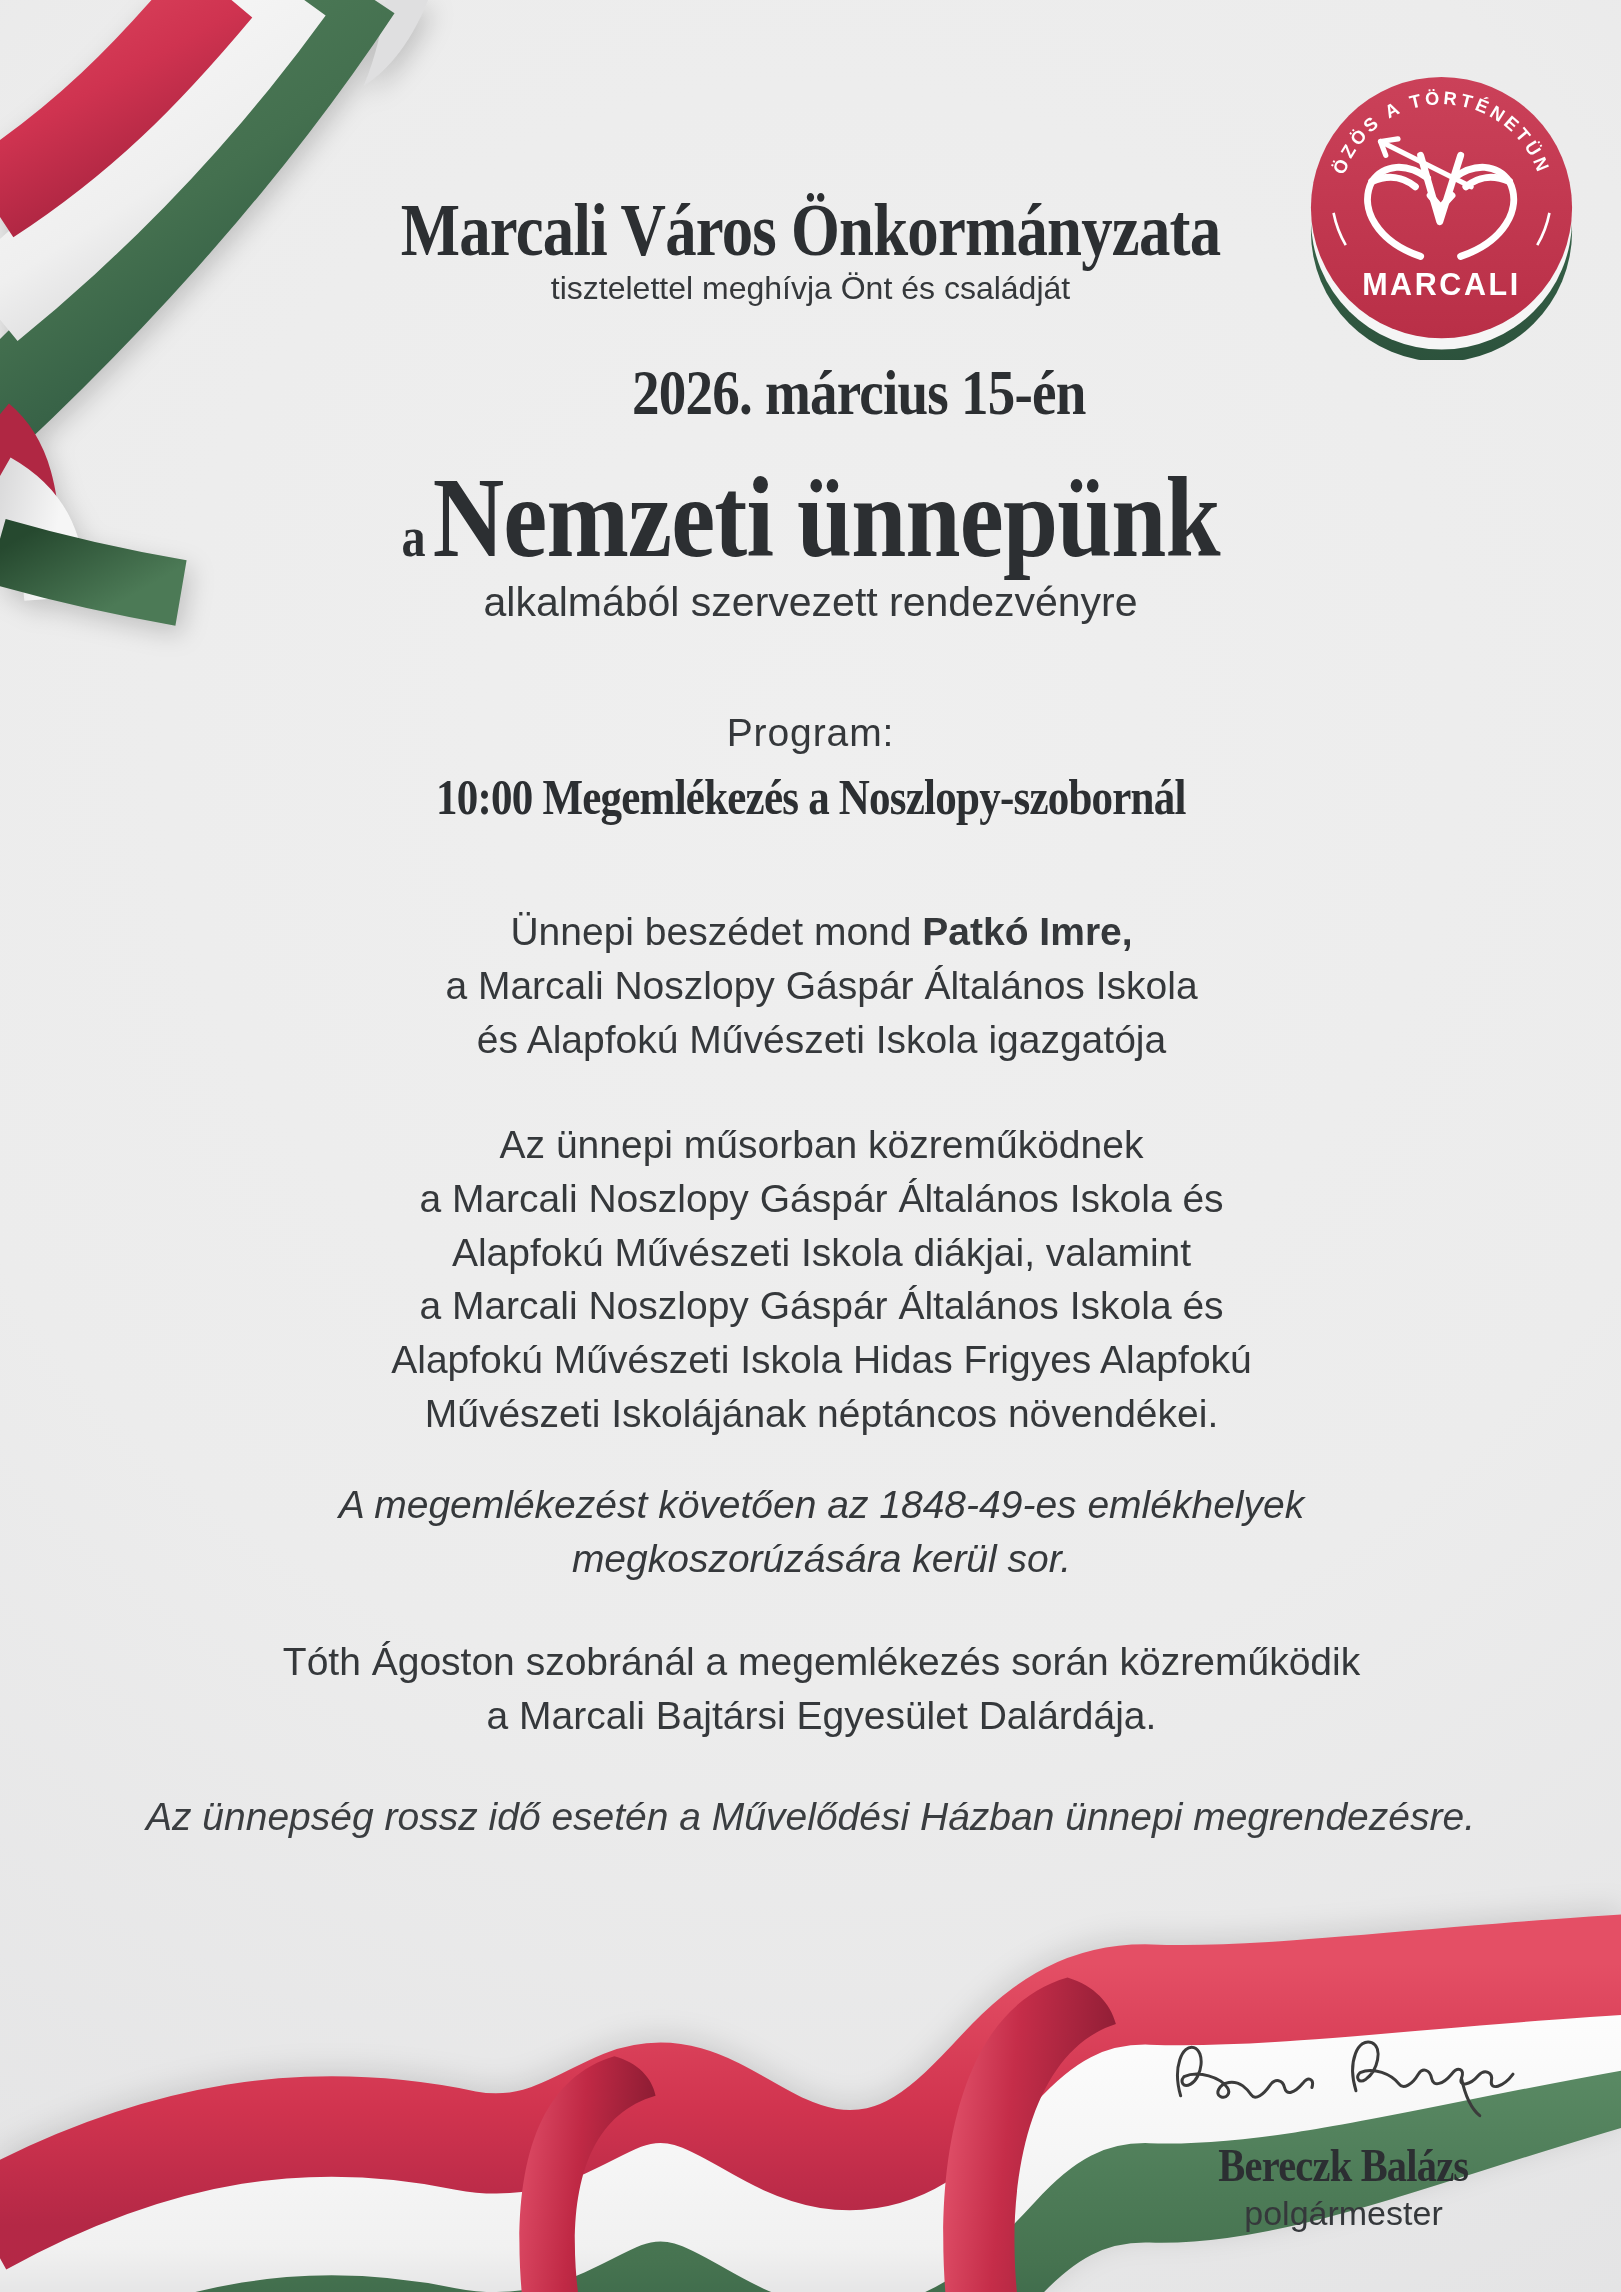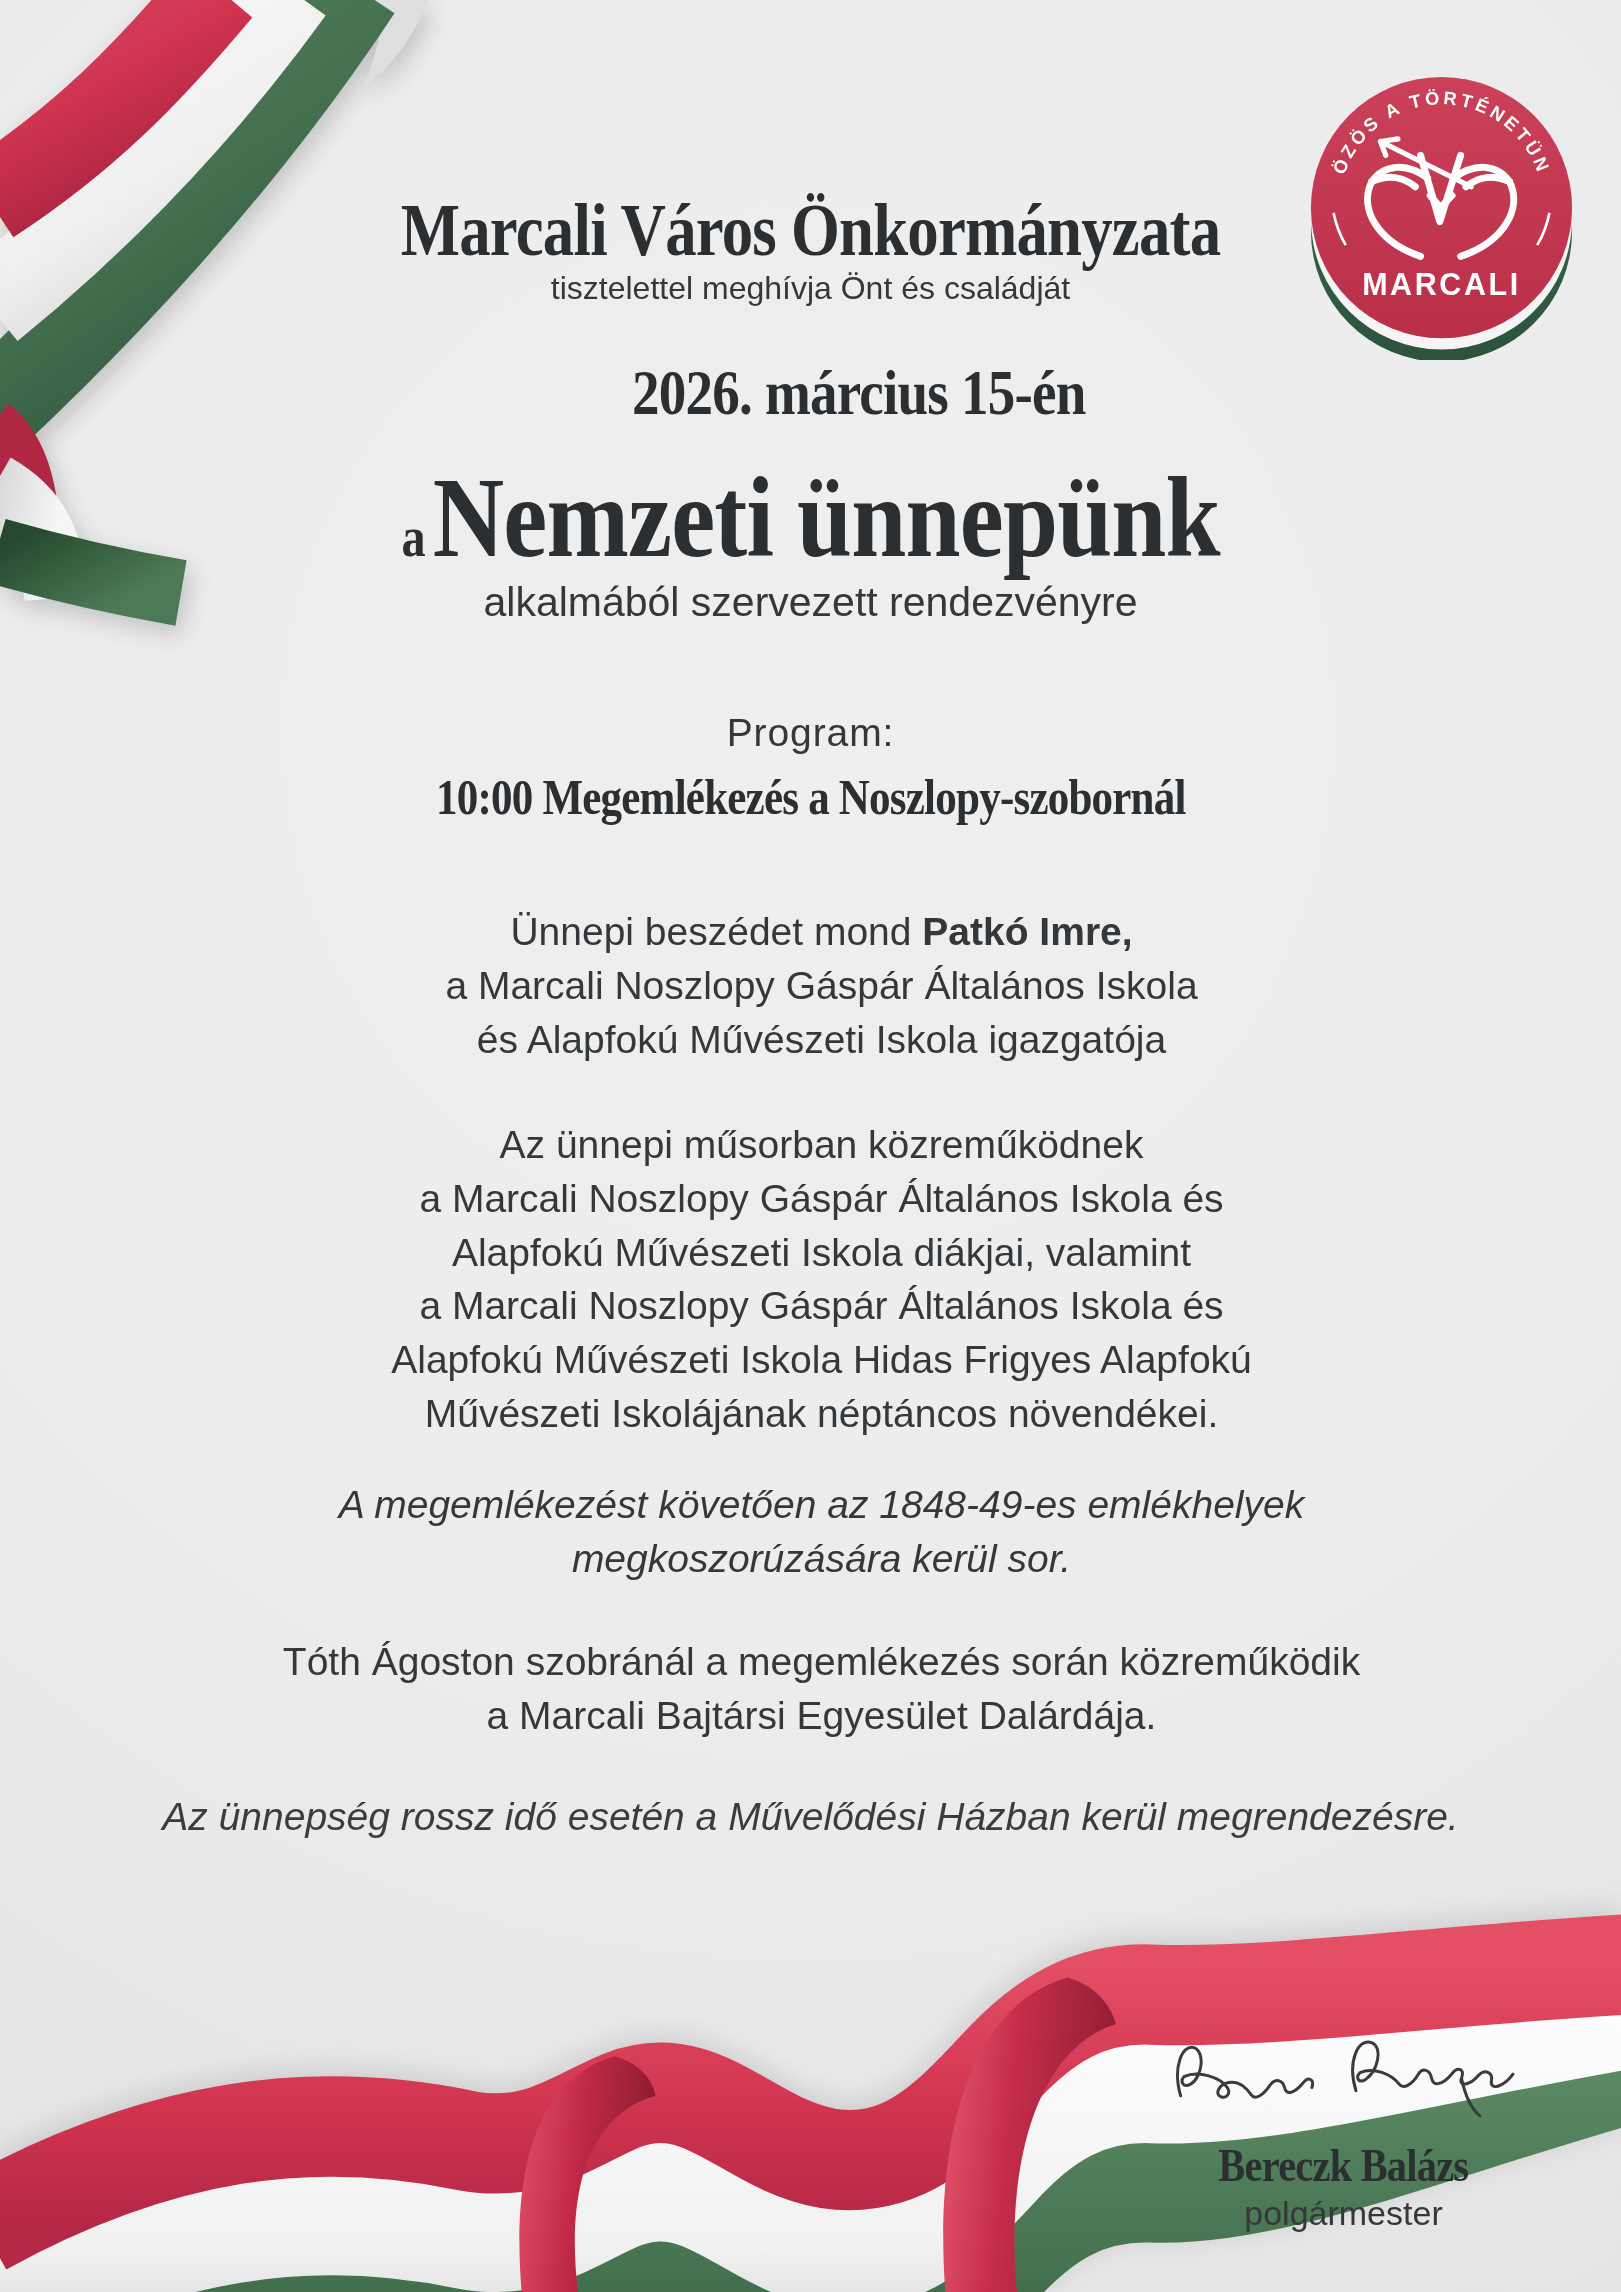--- a/index.html
+++ b/index.html
@@ -139,21 +139,21 @@
   <div class="abs p2 body-par sans preline">Az ünnepi műsorban közreműködnek
 a Marcali Noszlopy Gáspár Általános Iskola és
 Alapfokú Művészeti Iskola diákjai, valamint
 a Marcali Noszlopy Gáspár Általános Iskola és
 Alapfokú Művészeti Iskola Hidas Frigyes Alapfokú
 Művészeti Iskolájának néptáncos növendékei.</div>
   <div class="abs p3 body-par sans preline">A megemlékezést követően az 1848-49-es emlékhelyek
 megkoszorúzására kerül sor.</div>
   <div class="abs p4 body-par sans preline">Tóth Ágoston szobránál a megemlékezés során közreműködik
 a Marcali Bajtársi Egyesület Dalárdája.</div>
-  <div class="abs note">Az ünnepség rossz idő esetén a Művelődési Házban kerül megrendezésre.</div>
+  <div class="abs note">Az ünnepség rossz idő esetén a Művelődési Házban ünnepi megrendezésre.</div>
 
   <svg class="ribbon ribbon-b" viewBox="0 0 1810 560" xmlns="http://www.w3.org/2000/svg" aria-hidden="true">
     <defs>
       <linearGradient id="bRed" x1="0" y1="0" x2="0" y2="1">
         <stop offset="0" stop-color="#e44f65"></stop>
           <stop offset="0.55" stop-color="#d1344f"></stop>
           <stop offset="1" stop-color="#b42846"></stop>
       </linearGradient>
       <linearGradient id="bWhite" x1="0" y1="0" x2="0" y2="1">
         <stop offset="0" stop-color="#fdfdfd"></stop>

